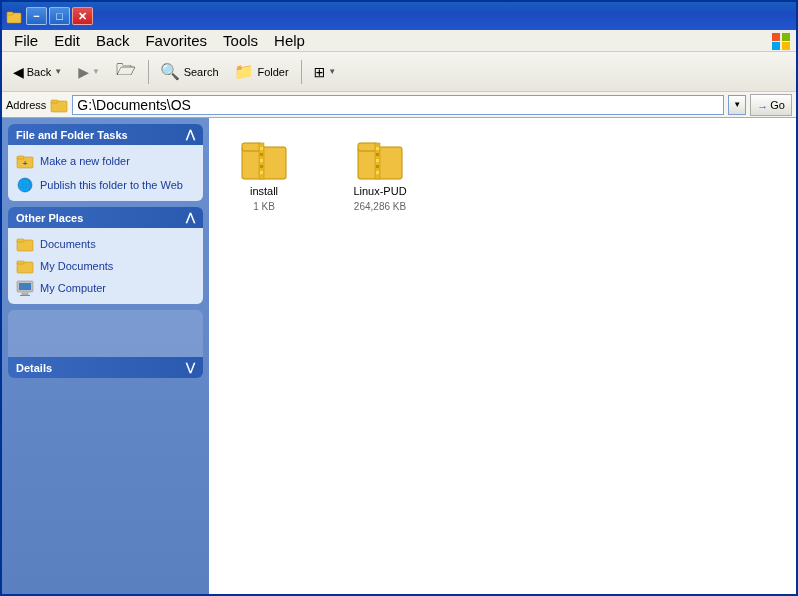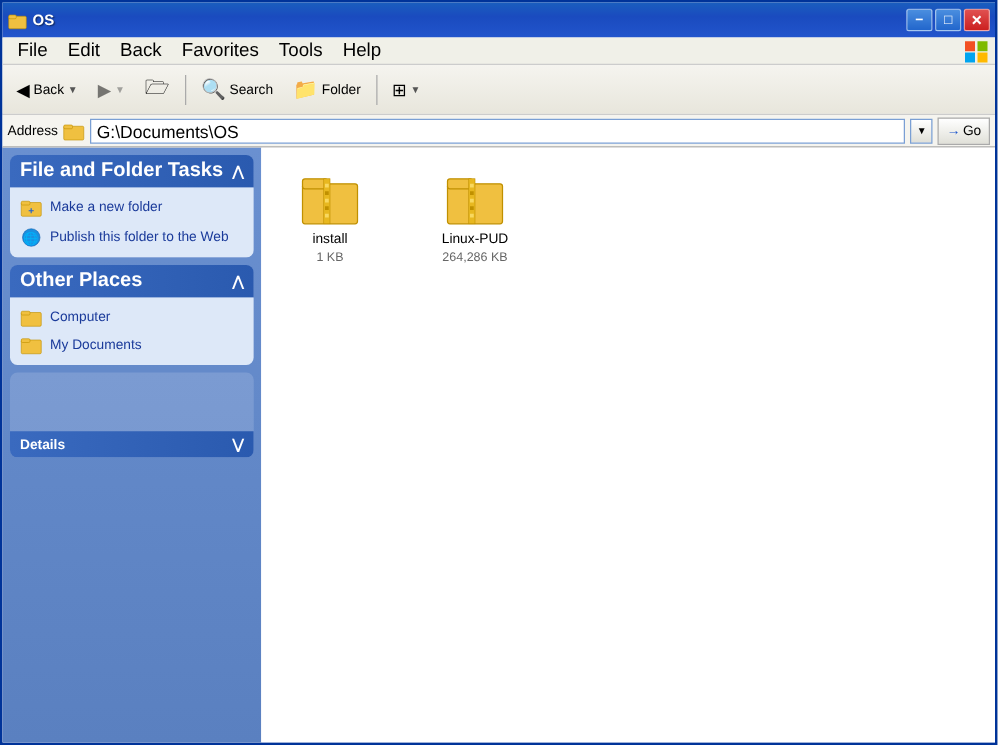--- a/index.html
+++ b/index.html
@@ -197,21 +197,21 @@
     }
 
     .sidebar-section {
       background: rgba(255,255,255,0.15);
       border-radius: 6px;
       overflow: hidden;
     }
     .sidebar-section-header {
       background: linear-gradient(to right, #3a6abf, #2a5aaf);
       color: white;
-      font-size: 16px;
+      font-size: 11px;
       font-weight: bold;
       padding: 4px 8px;
       display: flex;
       align-items: center;
       justify-content: space-between;
       cursor: pointer;
     }
     .sidebar-section-content {
       background: #dde8f8;
       padding: 6px 8px;
@@ -301,21 +301,20 @@
 
 <div class="window">
 
   <div class="title-bar">
     <div class="title-bar-icon">
       <svg viewBox="0 0 16 16" xmlns="http://www.w3.org/2000/svg">
         <rect x="1" y="5" width="14" height="10" rx="1" fill="#f0c040" stroke="#c09000" stroke-width="0.5"></rect>
         <rect x="1" y="4" width="6" height="3" rx="1" fill="#f0c040" stroke="#c09000" stroke-width="0.5"></rect>
       </svg>
     </div>
-    <span class="title-bar-text">OS</span>
     <div class="title-bar-buttons">
       <div class="tb-btn">−</div>
       <div class="tb-btn">□</div>
       <div class="tb-btn close-btn">✕</div>
     </div>
   </div>
 
   <div class="menu-bar">
     <span class="menu-item">File</span>
     <span class="menu-item">Edit</span>
@@ -425,31 +424,42 @@
           <span class="chevron-up"></span>
         </div>
         <div class="sidebar-section-content">
           <div class="sidebar-link">
             <div class="sidebar-link-icon">
               <svg viewBox="0 0 18 16" width="18" height="16">
                 <rect x="1" y="4" width="16" height="11" rx="1" fill="#f0c040" stroke="#c09000" stroke-width="0.5"></rect>
                 <rect x="1" y="3" width="7" height="3" rx="1" fill="#f0c040" stroke="#c09000" stroke-width="0.5"></rect>
               </svg>
             </div>
-            <span>Computer</span>
+            <span>Documents</span>
           </div>
           <div class="sidebar-link" style="margin-top:2px;">
             <div class="sidebar-link-icon">
               <svg viewBox="0 0 18 16" width="18" height="16">
                 <rect x="1" y="4" width="16" height="11" rx="1" fill="#f0c040" stroke="#c09000" stroke-width="0.5"></rect>
                 <rect x="1" y="3" width="7" height="3" rx="1" fill="#f0c040" stroke="#c09000" stroke-width="0.5"></rect>
               </svg>
             </div>
             <span>My Documents</span>
           </div>
+          <div class="sidebar-link" style="margin-top:2px;">
+            <div class="sidebar-link-icon">
+              <svg viewBox="0 0 18 16" width="18" height="16">
+                <rect x="1" y="1" width="16" height="11" rx="1" fill="#c0c0c0" stroke="#888" stroke-width="0.5"></rect>
+                <rect x="3" y="3" width="12" height="7" fill="#4080c0"></rect>
+                <rect x="6" y="13" width="6" height="2" fill="#c0c0c0" stroke="#888" stroke-width="0.5"></rect>
+                <rect x="4" y="15" width="10" height="1" fill="#888"></rect>
+              </svg>
+            </div>
+            <span>My Computer</span>
+          </div>
         </div>
       </div>
 
       <div class="details-section">
         <div class="details-header">
           <span>Details</span>
           <span class="chevron-down"></span>
         </div>
       </div>
 

